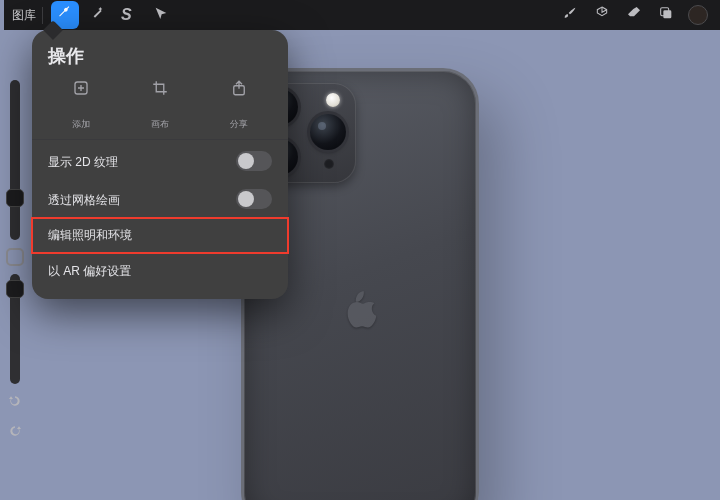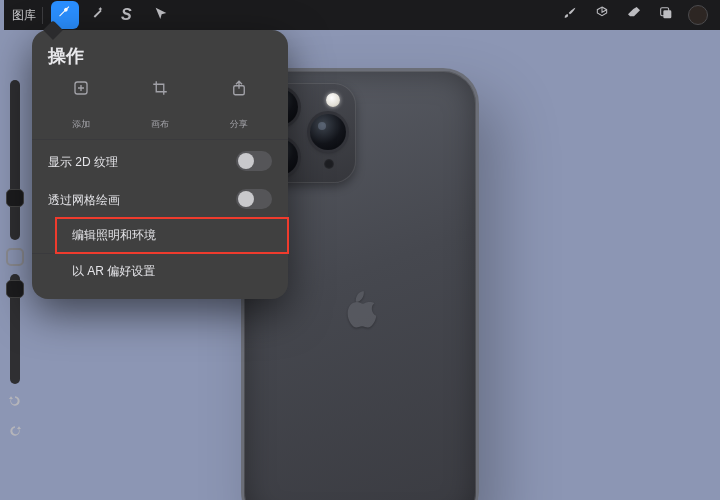--- a/index.html
+++ b/index.html
@@ -135,21 +135,21 @@
     .action-tab svg { width: 18px; height: 18px; fill: currentColor; }
     .panel-divider { height: 1px; background: #3a3a3d; margin: 0; }
     .panel-list { padding-top: 2px; }
     .panel-row {
       display: flex; align-items: flex-end;
       justify-content: space-between;
       padding: 9px 16px;
       font-size: 12px;
       color: #e4e4e8;
     }
-    .panel-row.clickable { cursor: default; margin-left: 24px; }
+    .panel-row.clickable { cursor: default; }
     .panel-row.highlight {
       outline: 2px solid #f03b2d;
       outline-offset: -1px;
     }
     .toggle {
       width: 36px; height: 20px;
       border-radius: 10px;
       background: #555558;
       position: relative;
     }

